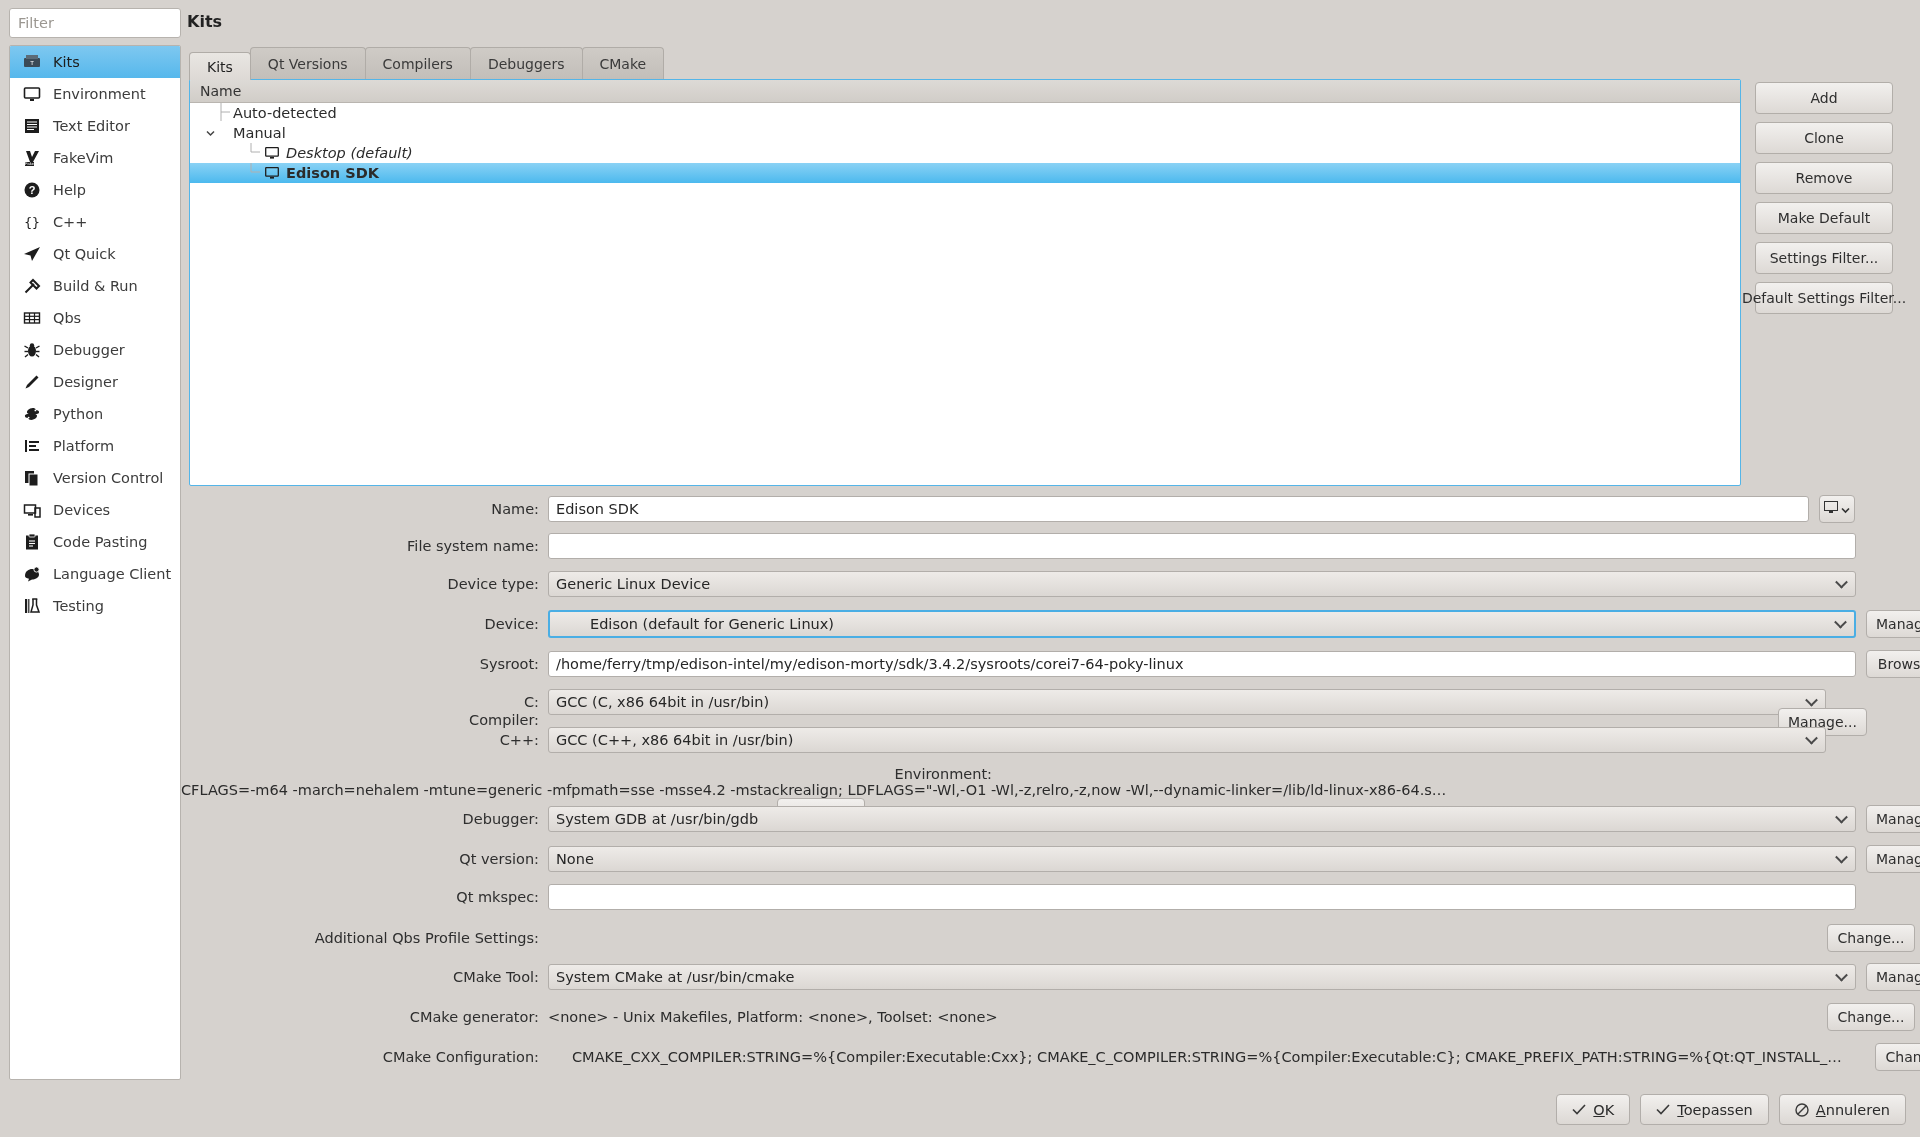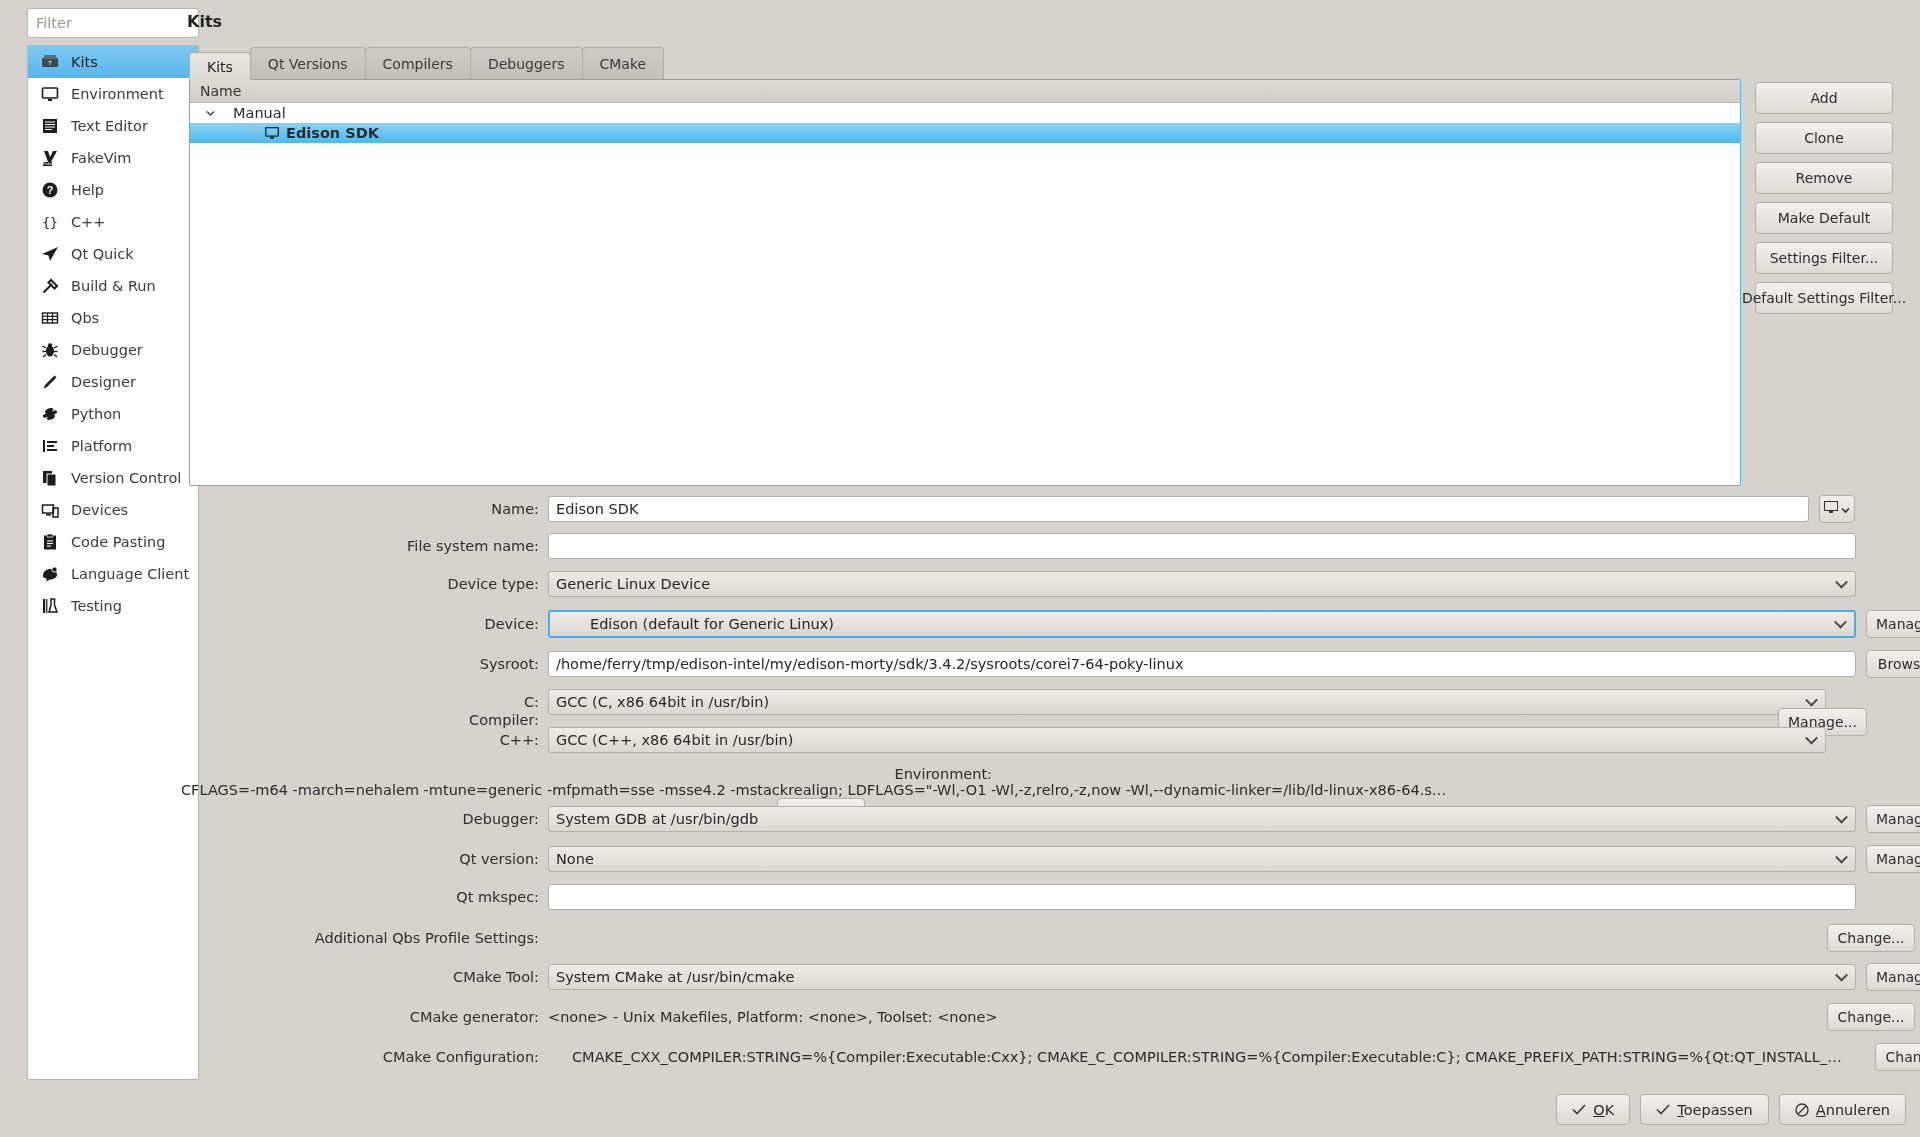--- a/index.html
+++ b/index.html
@@ -15,21 +15,21 @@
   }
 
   #app {
     position: relative;
     width: 1920px; height: 1137px;
     background: #d6d2ce;
   }
 
   
   #sidebar-col {
-    position: absolute; left: 27px; top: 8px;
+    position: absolute; left: 9px; top: 8px;
     width: 172px; height: 1073px;
   }
   #filter-input {
     width: 172px; height: 30px;
     border: 1px solid #b7b3ae;
     border-radius: 3px;
     background: #ffffff;
     padding: 0 8px;
     font-size: 14.5px;
     font-family: inherit;
@@ -490,25 +490,48 @@
         </div>
         <div class="tab">
           <span>CMake</span>
         </div>
       </div>
 
     <div id="kit-tree">
       <div id="tree-header">Name</div>
       <div id="tree-body">
           <div class="tree-row tree-indent-1">
+            <span class="twisty"></span>
+            <span class="branch"><svg width="14" height="18" viewBox="0 0 14 18">
+                <line x1="3" y1="0" x2="3" y2="9" stroke="#b0b0b0" stroke-width="1"></line>
+                <line x1="3" y1="9" x2="12" y2="9" stroke="#b0b0b0" stroke-width="1"></line>
+                <line x1="3" y1="9" x2="3" y2="18" stroke="#b0b0b0" stroke-width="1"></line>
+              </svg></span>
+            <span>Auto-detected</span>
+          </div>
+          <div class="tree-row tree-indent-1">
             <span class="twisty"><svg width="9" height="7" viewBox="0 0 9 7">
                 <path d="M1 1.5 L4.5 5 L8 1.5" fill="none" stroke="#444" stroke-width="1.5"></path>
               </svg></span>
             <span class="branch"></span>
             <span>Manual</span>
+          </div>
+          <div class="tree-row tree-indent-2">
+            <span class="twisty"></span>
+            <span class="branch"><svg width="14" height="18" viewBox="0 0 14 18">
+                <line x1="3" y1="0" x2="3" y2="9" stroke="#b0b0b0" stroke-width="1"></line>
+                <line x1="3" y1="9" x2="12" y2="9" stroke="#b0b0b0" stroke-width="1"></line>
+              </svg></span>
+            <span class="tree-icon">
+              <svg width="14" height="12" viewBox="0 0 14 12">
+                <rect x="0.7" y="0.7" width="12.6" height="8.4" rx="0.6" fill="none" stroke="#1d1d1d" stroke-width="1.3"></rect>
+                <rect x="5" y="10" width="4" height="1.6" fill="#1d1d1d"></rect>
+              </svg>
+            </span>
+            <span class="italic">Desktop (default)</span>
           </div>
           <div class="tree-row tree-indent-2 selected">
             <span class="twisty"></span>
             <span class="branch"><svg width="14" height="18" viewBox="0 0 14 18">
                 <line x1="3" y1="0" x2="3" y2="9" stroke="#b0b0b0" stroke-width="1"></line>
                 <line x1="3" y1="9" x2="12" y2="9" stroke="#b0b0b0" stroke-width="1"></line>
               </svg></span>
             <span class="tree-icon">
               <svg width="14" height="12" viewBox="0 0 14 12">
                 <rect x="0.7" y="0.7" width="12.6" height="8.4" rx="0.6" fill="none" stroke="#1d1d1d" stroke-width="1.3"></rect>

